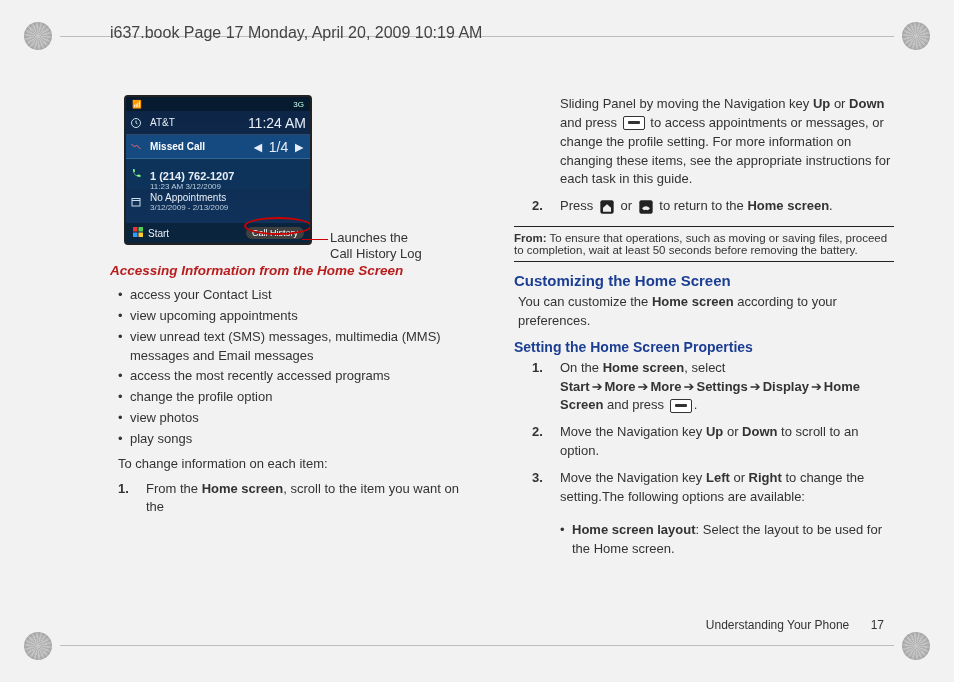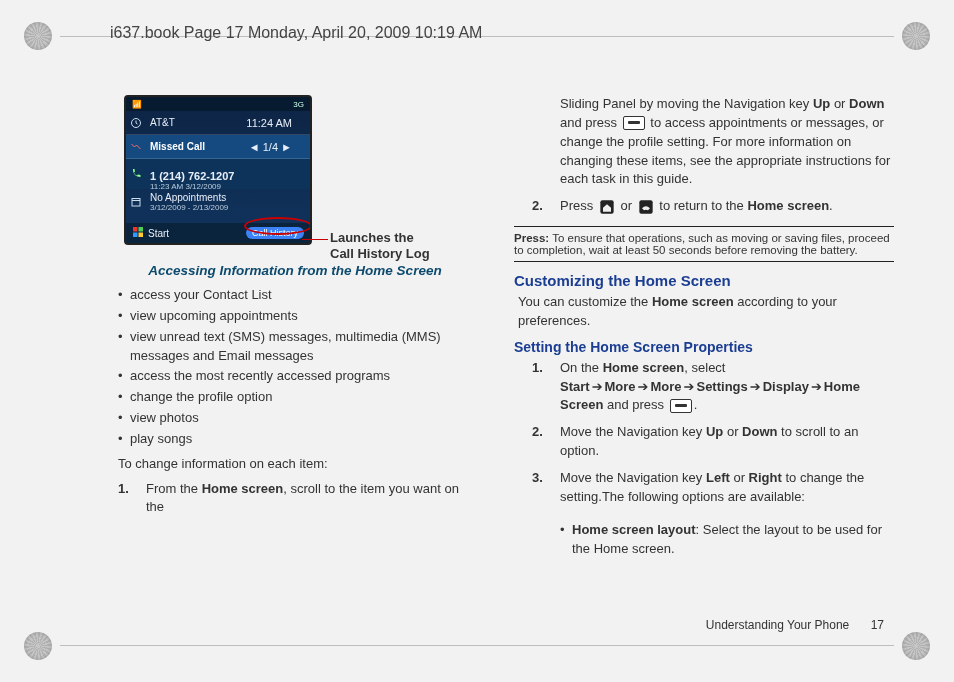--- a/index.html
+++ b/index.html
@@ -47,49 +47,49 @@
     position:relative; overflow:hidden;
   }
   .ph-status {
     height:14px; background:#061a30; display:flex; justify-content:space-between;
     align-items:center; padding:0 6px; font-size:8px; color:#cfe;
   }
   .ph-row { display:flex; align-items:center; height:24px; border-bottom:1px solid rgba(255,255,255,.15);}
   .ph-icon { width:20px; display:flex; align-items:center; justify-content:center; }
   .ph-icon svg{width:12px;height:12px;fill:#cde;}
   .ph-body { flex:1; padding:0 4px; white-space:nowrap; overflow:hidden; text-overflow:ellipsis;}
-  .ph-time { font-size:11px; padding-right:18px;}
+  .ph-time { font-size:14px; padding-right:4px;}
   .ph-highlight { background:#144a80; }
   .ph-highlight .ph-body { font-weight:bold; color:#fff;}
   .ph-call { height:30px; background:#0d335a; display:flex; align-items:center;}
   .ph-call .ph-icon svg{fill:#8f8;}
   .ph-call .num { font-weight:bold; font-size:11px;margin-top:12px;}
   .ph-call .sub { font-size:8px; color:#bcd;}
   .ph-appt { height:26px; display:flex; align-items:center; }
   .ph-bottom {
     position:absolute; bottom:0; left:0; right:0;
     height:20px; background:#0a243e; display:flex; align-items:center; justify-content:space-between;
     padding:0 6px; font-size:10px;
   }
   .callhist {
-    display:inline-block; padding:1px 6px; background:#3b82f6;
+    display:inline-block; padding:1px 6px; background:#404040;
     color:#fff; border-radius:8px; font-size:9px;
   }
   .red-ellipse {
     position:absolute; right:-2px; bottom:8px;
     width:68px; height:18px; border:2px solid #c00; border-radius:50%;
   }
   .annotation {
     position:absolute; left:230px; top:135px;
-    font-size:13px; color:#333; line-height:1.25;font-weight:bold;
+    font-size:13px; color:#333; line-height:1.25;
   }
   .annot-line {
     position:absolute; top:144px; left:202px; width:26px; height:1px; background:#c00;
   }
-  .h-blue { color:#0c4a6e; font-weight:bold; font-style:italic; font-size:13.5px; margin:18px 0 8px 10px;text-align:center;}
+  .h-blue { color:#b91c1c; font-weight:bold; font-style:italic; font-size:13.5px; margin:18px 0 8px 10px;}
   .h-darkblue { color:#1b3e93; font-weight:bold; font-size:15px; margin:6px 0 4px 0;}
   .h-darkblue.sub { font-size:14px; margin-top:8px;}
   p, li { line-height:1.45; }
   .para { margin: 0 0 6px 18px;}
   ul.bul { list-style:none; margin:8px 0 6px 18px;}
   ul.bul li { padding-left:12px; position:relative; margin-bottom:2px;}
   ul.bul li::before { content:"•"; position:absolute; left:0;}
   ol.num { list-style:none; margin:0 0 6px 18px;}
   ol.num > li { position:relative; padding-left:28px; margin-bottom:8px;}
   ol.num > li .n { position:absolute; left:0; font-weight:bold;}
@@ -222,21 +222,21 @@
             </svg></span>
         <span> or </span>
         <span class="icon-end"><svg viewBox="0 0 24 24">
               <rect x="2" y="2" width="20" height="20" rx="3" fill="#222"></rect>
               <path d="M6 14c4-4 8-4 12 0l-3 3c-2-1-4-1-6 0z" fill="#eee"></path>
             </svg></span>
         <span> to return to the </span><b>Home screen</b><span>.</span>
       </li>
     </ol>
     <div class="note-box">
-      <b>Press:</b><span> To ensure that operations, such as moving or saving files, proceed to completion, wait at least 50 seconds before removing the battery.</span>
+      <b>From:</b><span> To ensure that operations, such as moving or saving files, proceed to completion, wait at least 50 seconds before removing the battery.</span>
     </div>
     <div class="h-darkblue">Customizing the Home Screen</div>
     <p class="para" style="margin-left:4px;">
       <span>You can customize the </span><b>Home screen</b><span> according to your preferences.</span>
     </p>
     <div class="h-darkblue sub">Setting the Home Screen Properties</div>
     <ol class="num">
       <li><span class="n">1.</span>
         <span>On the </span><b>Home screen</b><span>, select </span>
         <b>Start</b><span class="arrow">➔</span><b>More</b><span class="arrow">➔</span><b>More</b><span class="arrow">➔</span><b>Settings</b><span class="arrow">➔</span><b>Display</b><span class="arrow">➔</span><b>Home Screen</b>

